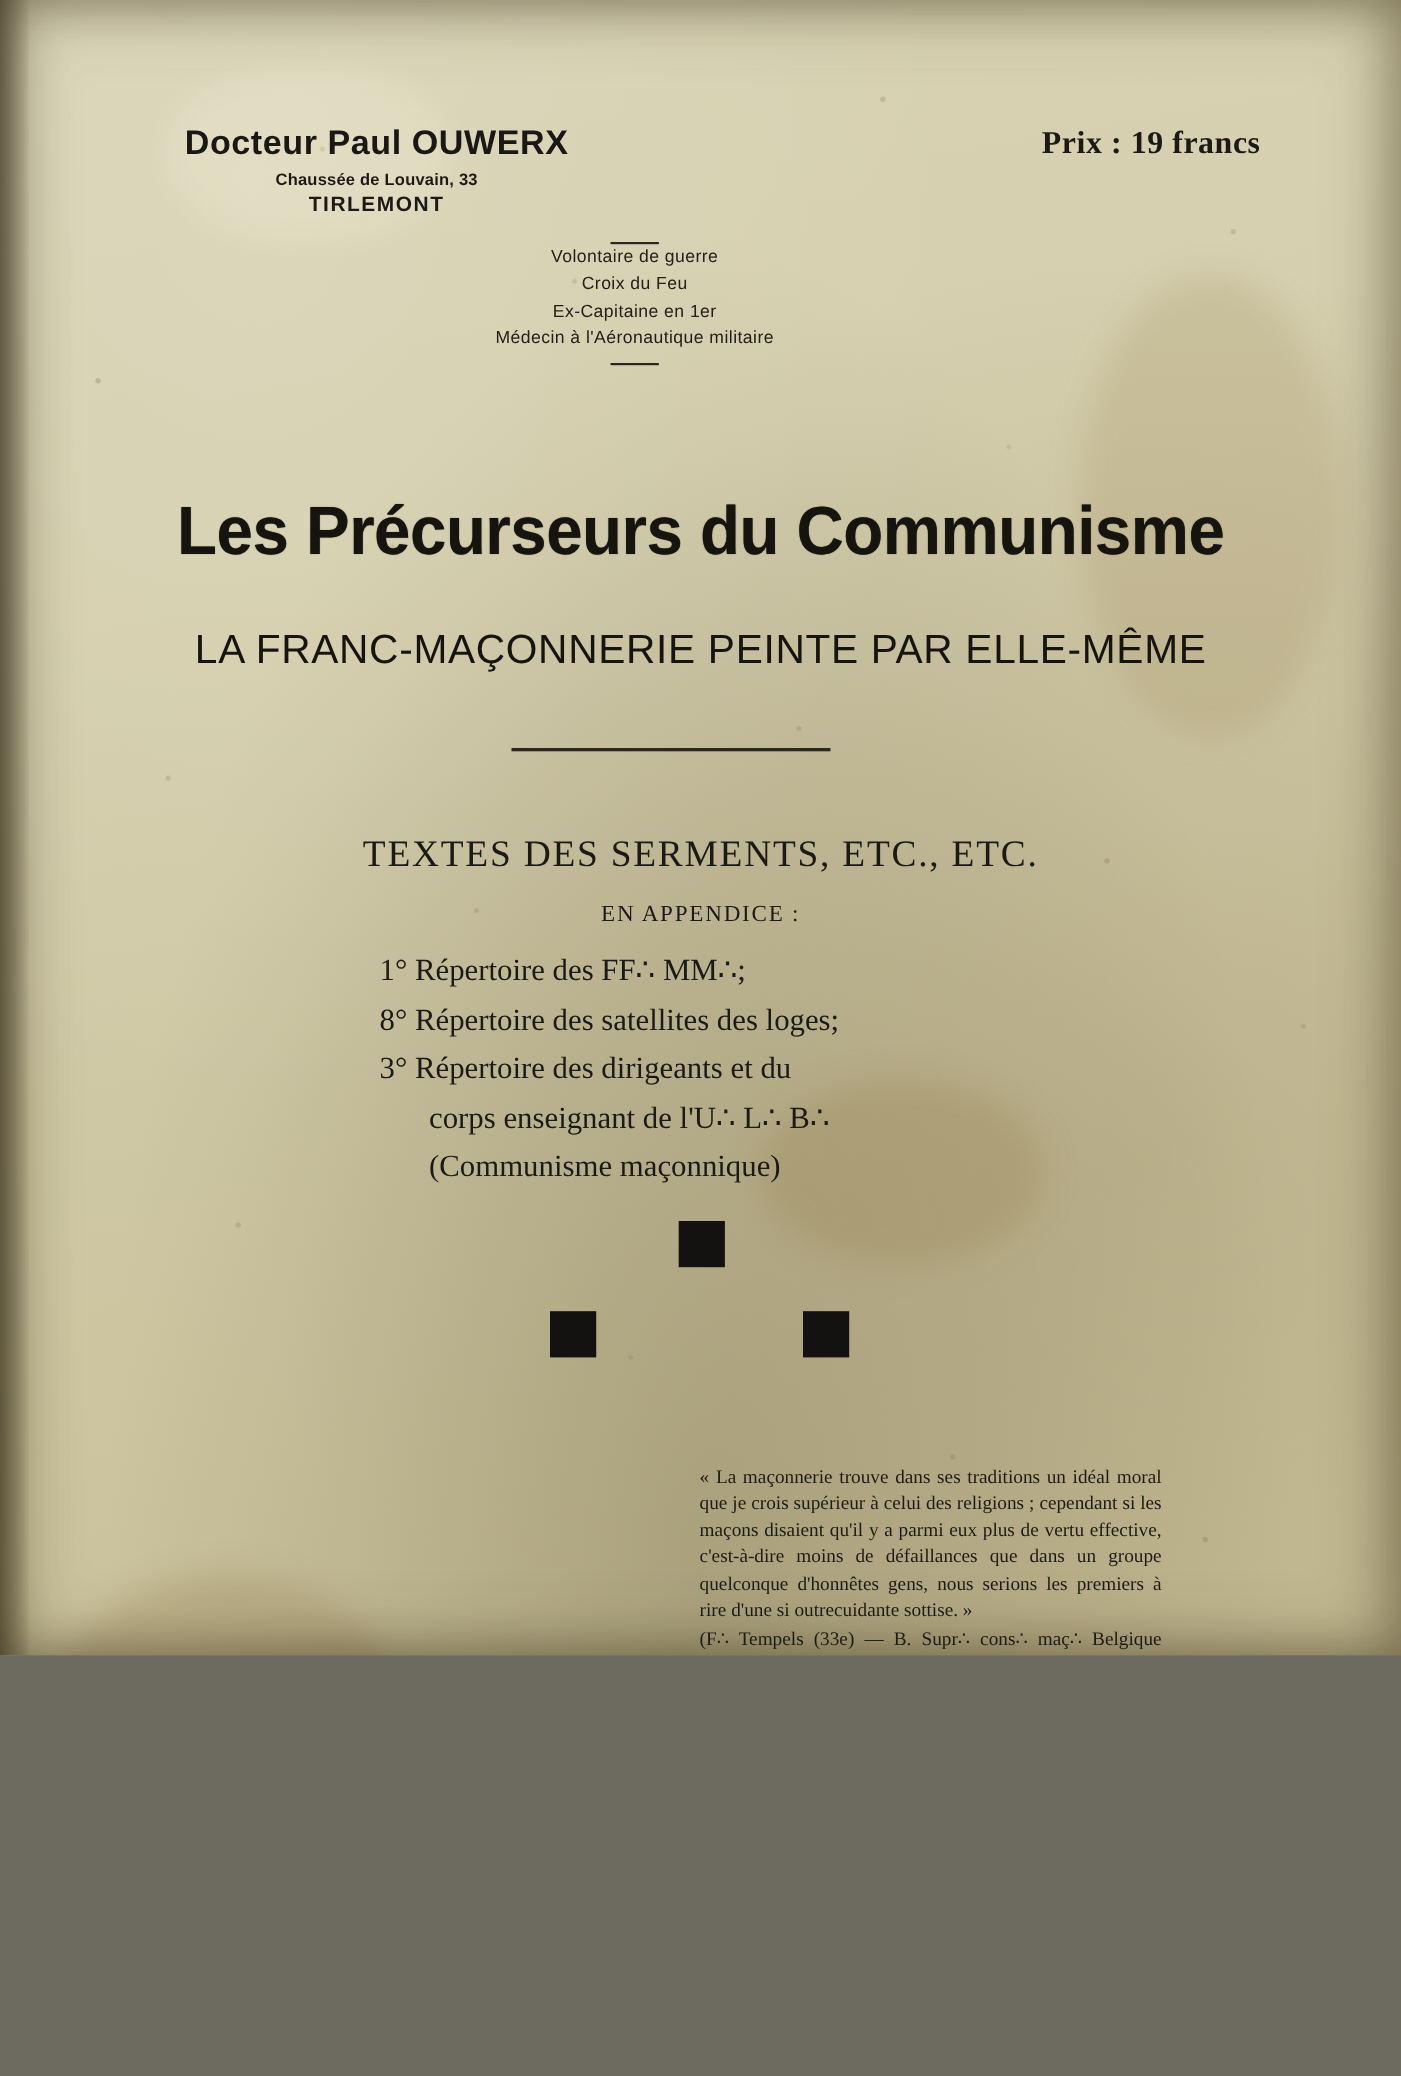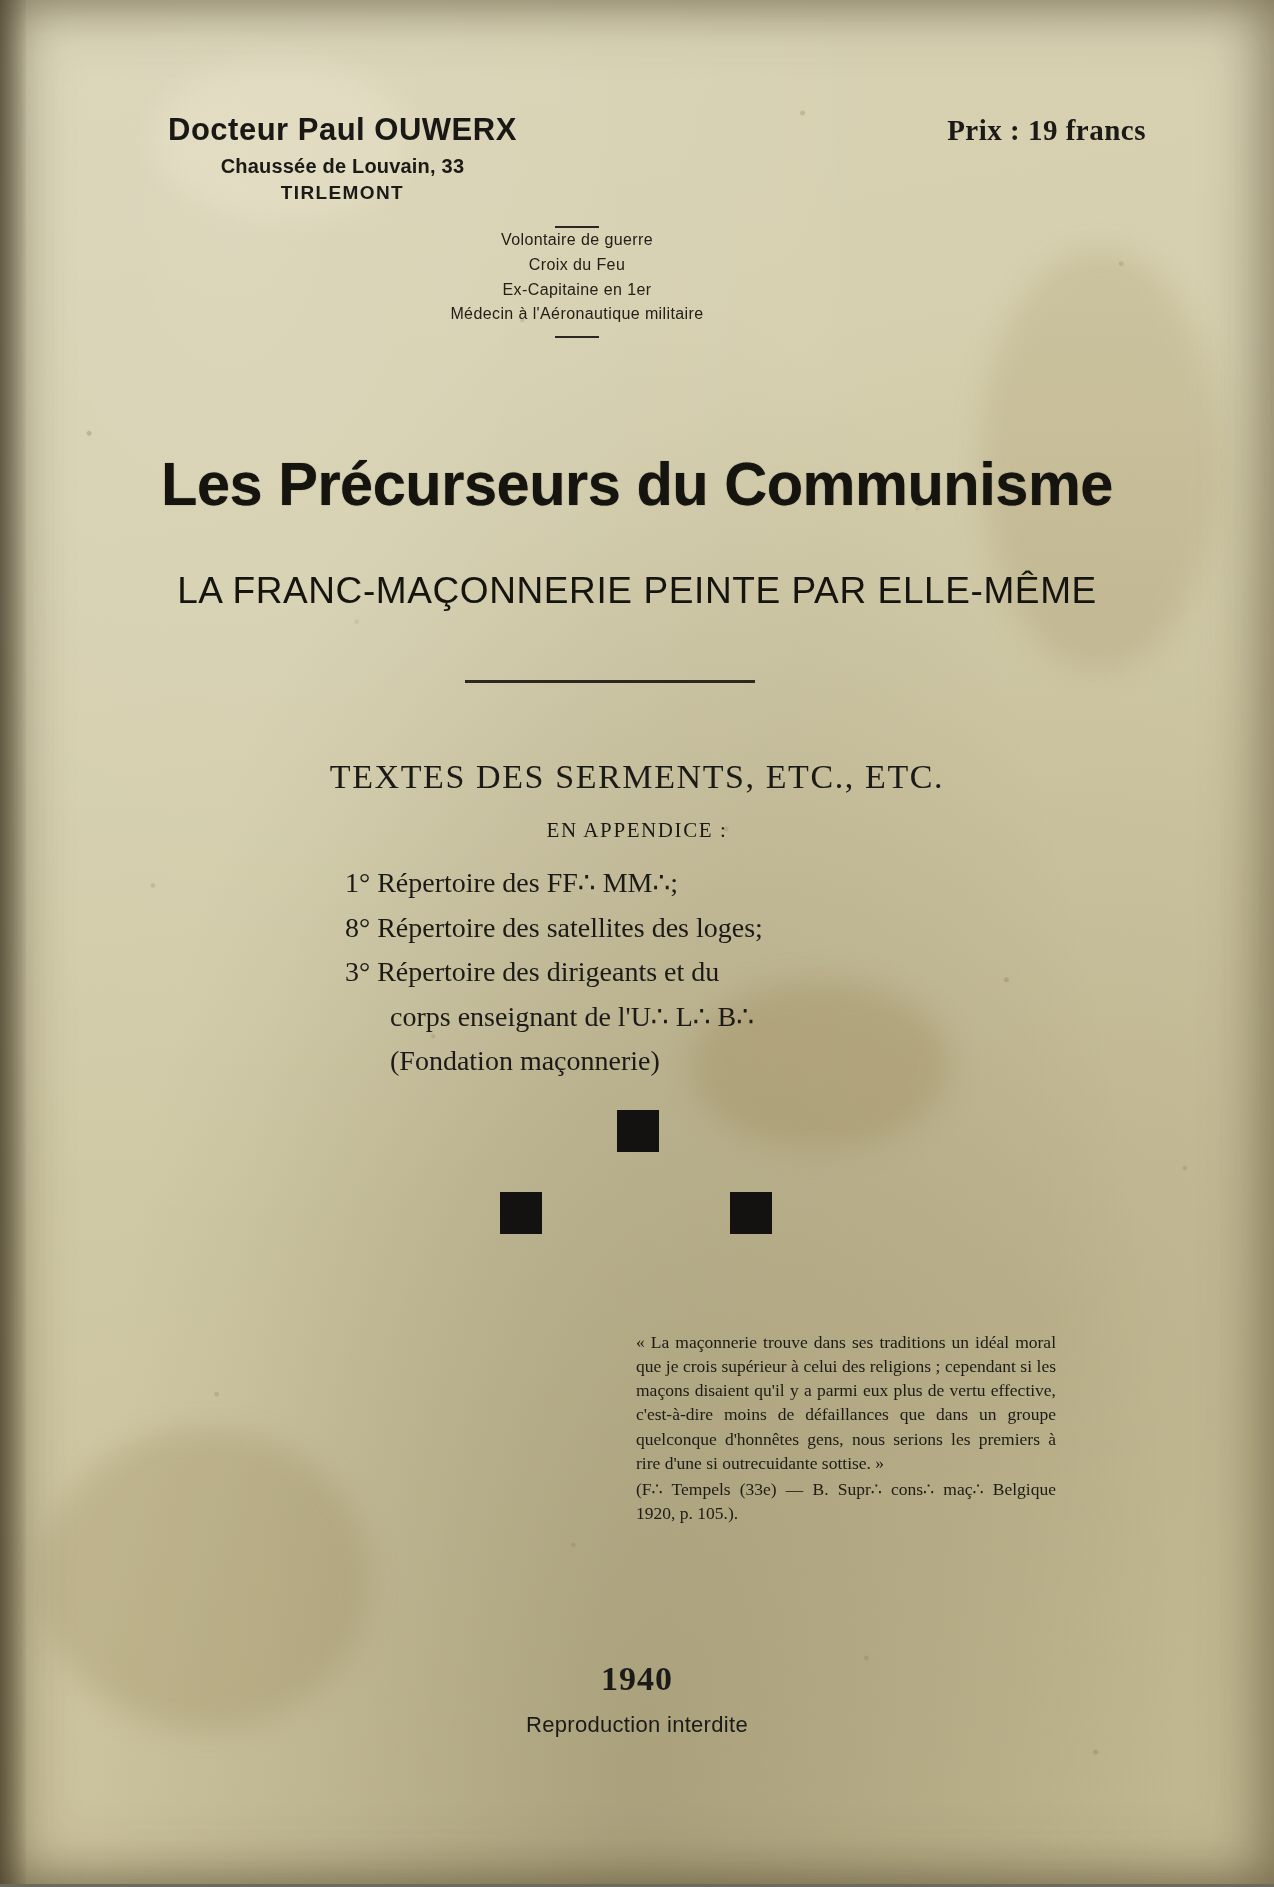--- a/index.html
+++ b/index.html
@@ -3,21 +3,21 @@
 <meta charset="utf-8">
 <style>
   html, body {
     margin: 0;
     padding: 0;
     background: #6d6a60;
   }
   .page {
     position: relative;
     width: 1274px;
-    height: 1884px;
+    height: 1505px;
     overflow: hidden;
     background:
       radial-gradient(ellipse at 18% 12%, rgba(255,255,255,0.13), rgba(255,255,255,0) 45%),
       radial-gradient(ellipse at 82% 70%, rgba(120,100,60,0.20), rgba(255,255,255,0) 55%),
       radial-gradient(ellipse at 50% 95%, rgba(90,80,50,0.25), rgba(255,255,255,0) 60%),
       linear-gradient(170deg, #d8d2b4 0%, #d5cfae 30%, #cfc8a4 60%, #c7bf98 100%);
     font-family: "Liberation Serif", serif;
     color: #1b1a16;
   }
   
@@ -85,21 +85,21 @@
     font-family: "Liberation Sans", sans-serif;
     font-weight: bold;
     font-size: 31px;
     letter-spacing: 0.5px;
     color: #191815;
     white-space: nowrap;
   }
   .addr {
     font-family: "Liberation Sans", sans-serif;
     font-weight: bold;
-    font-size: 20px;
+    font-size: 15px;
     margin-top: 7px;
     letter-spacing: 0.2px;
   }
   .city {
     font-family: "Liberation Sans", sans-serif;
     font-weight: bold;
     font-size: 19px;
     letter-spacing: 1.4px;
     margin-top: 4px;
   }
@@ -259,21 +259,21 @@
     <div class="rule-mid"></div>
 
     <div class="textes">TEXTES  DES  SERMENTS, ETC., ETC.</div>
     <div class="appendice">EN APPENDICE :</div>
 
     <div class="items">
       <div class="it">1° Répertoire des FF∴ MM∴;</div>
       <div class="it">8° Répertoire des satellites des loges;</div>
       <div class="it">3° Répertoire des dirigeants et du</div>
       <div class="it cont">corps enseignant de l'U∴ L∴ B∴</div>
-      <div class="it cont">(Fondation maçonnerie)</div>
+      <div class="it cont">(Communisme maçonnique)</div>
     </div>
 
     <div class="orn">
       <div class="sq top"></div>
       <div class="sq left"></div>
       <div class="sq right"></div>
     </div>
 
     <div class="quote">
       <span>« La maçonnerie trouve dans ses traditions un idéal moral que je crois supérieur à celui des religions ; cependant si les maçons disaient qu'il y a parmi eux plus de vertu effective, c'est-à-dire moins de défaillances que dans un groupe quelconque d'honnêtes gens, nous serions les premiers à rire d'une si outrecuidante sottise. »</span>

